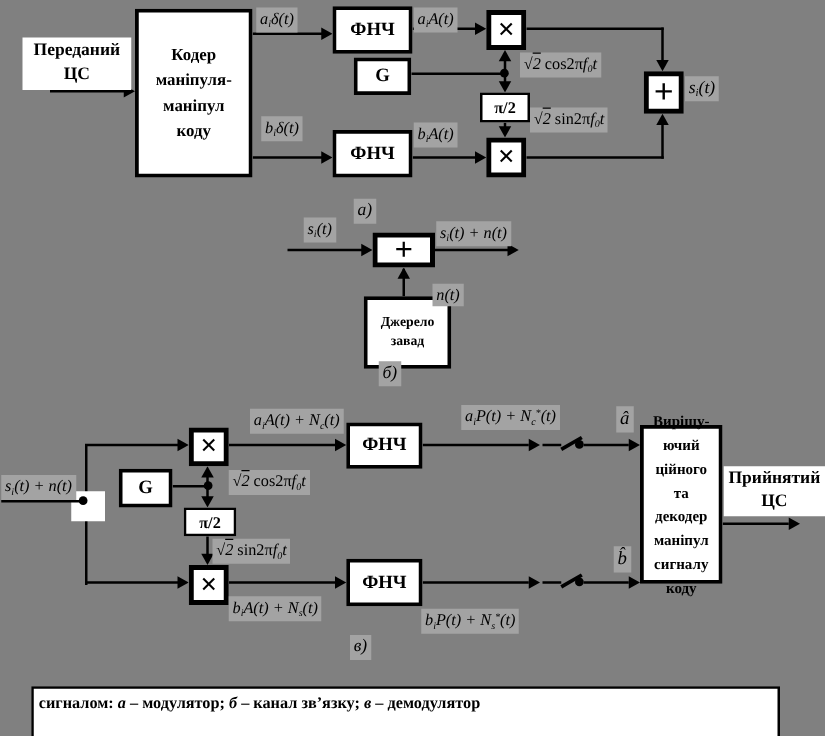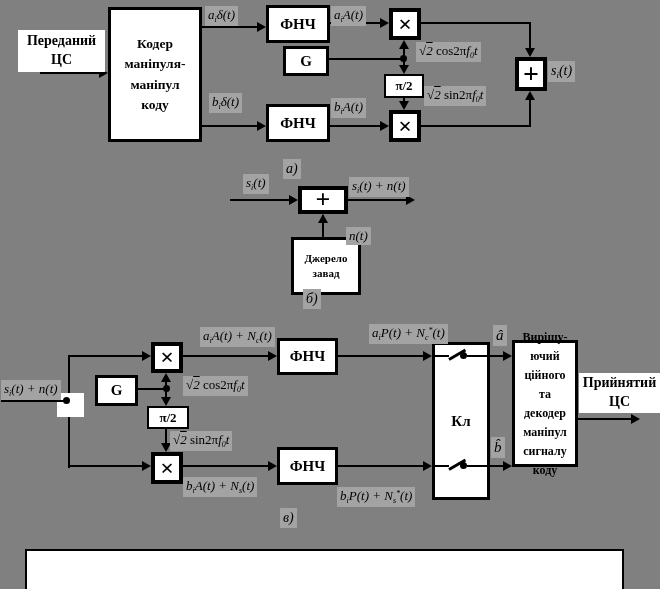--- a/index.html
+++ b/index.html
@@ -156,23 +156,20 @@
   </div>
   <div class="op" style="left:151px;top:452px;width:32px;height:32px;font-size:24px;">
     <span>×</span>
   </div>
   <div class="blk" style="left:277px;top:338px;width:61px;height:37px;font-size:15px;">
     <div>ФНЧ</div>
   </div>
   <div class="blk" style="left:277px;top:447px;width:61px;height:38px;font-size:15px;">
     <div>ФНЧ</div>
   </div>
-  <div class="blk" style="left:432px;top:342px;width:58px;height:158px;font-size:15px;">
-    <div>Кл</div>
-  </div>
 
   <div class="h" style="left:434px;top:355px;width:15px;"></div>
   <div class="diag" style="left:449px;top:358px;"></div>
   <div class="dot" style="left:460px;top:352px;"></div>
   <div class="h" style="left:467px;top:355px;width:36px;"></div>
   <div class="ar" style="left:503px;top:351px;"></div>
   <div class="h" style="left:434px;top:465px;width:15px;"></div>
   <div class="diag" style="left:449px;top:468px;"></div>
   <div class="dot" style="left:460px;top:462px;"></div>
   <div class="h" style="left:467px;top:465px;width:36px;"></div>
@@ -212,15 +209,16 @@
   <div class="lbl" style="left:183px;top:376px;"><span class="seg-up">√</span><span class="seg-ov">2</span><span class="seg-up"> cos2π</span><span class="seg-i">f</span><sub>0</sub><span class="seg-i">t</span></div>
   <div class="lbl" style="left:170px;top:431px;"><span class="seg-up">√</span><span class="seg-ov">2</span><span class="seg-up"> sin2π</span><span class="seg-i">f</span><sub>0</sub><span class="seg-i">t</span></div>
   <div class="lbl" style="left:183px;top:477px;"><span class="seg-i">b</span><sub>i</sub><span class="seg-i">A(t) + N</span><sub>s</sub><span class="seg-i">(t)</span></div>
   <div class="lbl" style="left:337px;top:324px;margin-left:32px;"><span class="seg-i">a</span><sub>i</sub><span class="seg-i">P(t) + N</span><sub>c</sub><sup>*</sup><span class="seg-i">(t)</span></div>
   <div class="lbl" style="left:337px;top:487px;"><span class="seg-i">b</span><sub>i</sub><span class="seg-i">P(t) + N</span><sub>s</sub><sup>*</sup><span class="seg-i">(t)</span></div>
   <div class="lbl" style="left:493px;top:325px;font-size:15px;"><span class="seg-i">â</span></div>
   <div class="lbl" style="left:491px;top:437px;font-size:15px;"><span class="seg-i">b̂</span></div>
   <div class="lbl" style="left:280px;top:508px;font-size:14px;">в)</div>
 
   <div class="caption" style="left:25px;top:549px;width:599px;height:45px;">
+    <div><span>сигналом: </span><span class="seg-i">а</span><span> – модулятор; </span><span class="seg-i">б</span><span> – канал зв’язку; </span><span class="seg-i">в</span><span> – демодулятор</span></div>
   </div>
 
 </div>
 
 </body></html>

